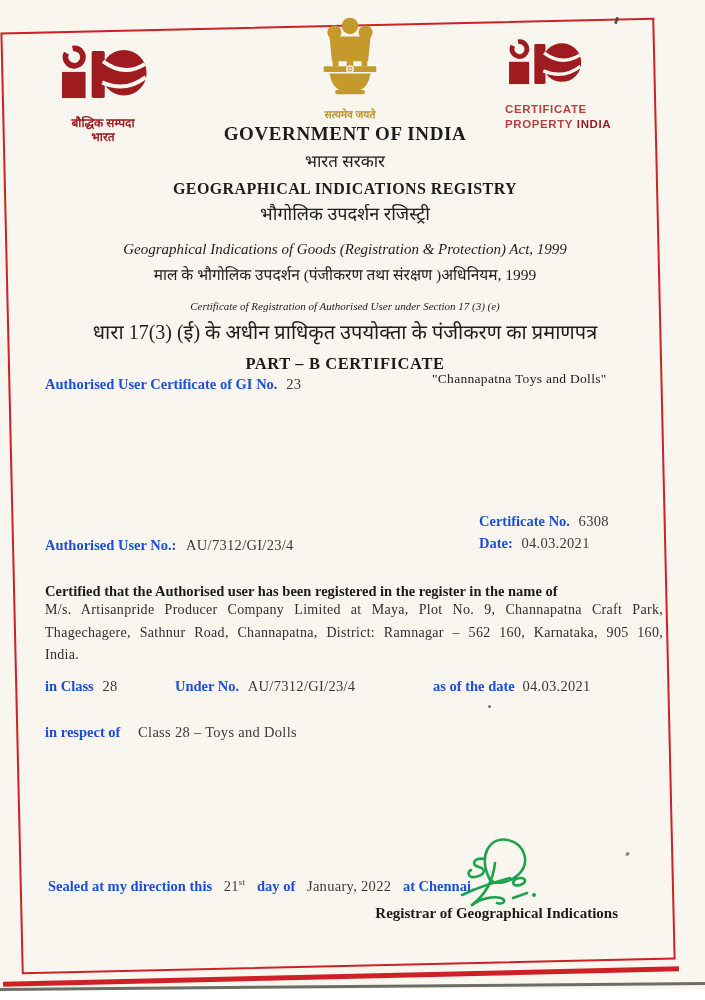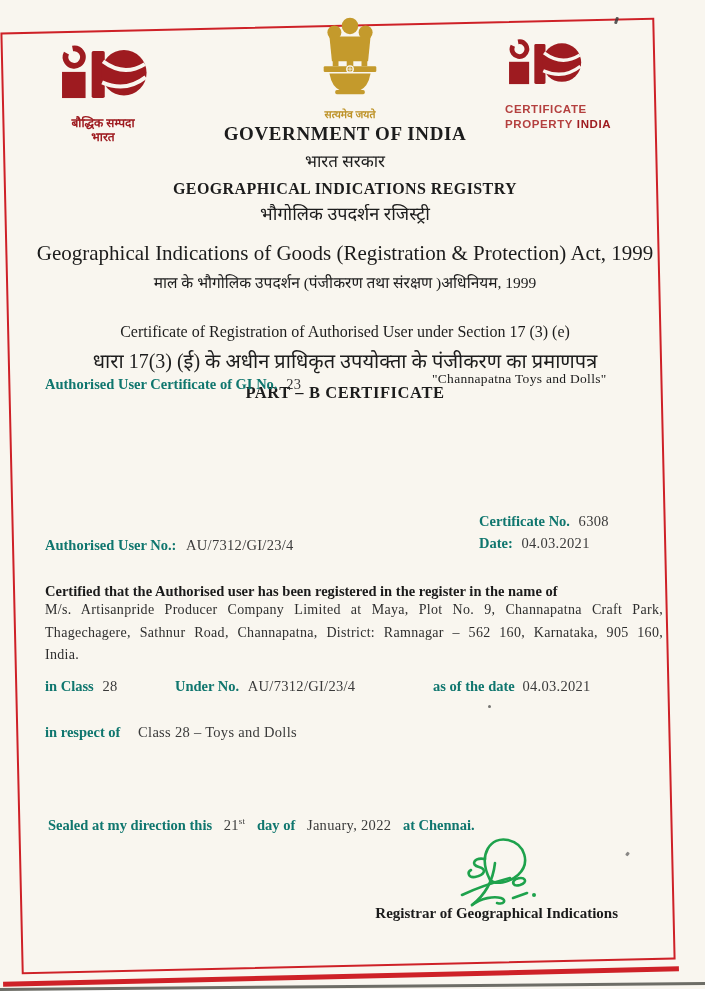--- a/index.html
+++ b/index.html
@@ -36,43 +36,43 @@
   .cap-light{color:#b4403f;font-weight:600;}
   .cap-bold{color:#9e1b20;font-weight:800;}
   .emblem-wrap{position:absolute;left:295px;top:14px;width:110px;text-align:center;}
   .motto{color:#bd9227;font-size:10.5px;font-weight:bold;margin-top:1px;}
   
   .titles{position:absolute;left:0;top:123px;width:690px;text-align:center;color:#1c1c1c;}
   .t-gov-en{font-size:19px;font-weight:bold;letter-spacing:0.6px;}
   .t-gov-hi{font-size:17px;margin-top:4px;}
   .t-reg-en{font-size:16px;font-weight:bold;letter-spacing:0.4px;margin-top:8px;}
   .t-reg-hi{font-size:18px;margin-top:3px;}
-  .t-act-en{font-size:21px;margin-top:16px;}
+  .t-act-en{font-size:15px;margin-top:16px;font-style:italic;}
   .t-act-hi{font-size:15.5px;margin-top:5px;}
-  .t-cert-en{font-size:16px;margin-top:30px;}
+  .t-cert-en{font-size:11px;margin-top:15px;font-style:italic;}
   .t-cert-hi{font-size:20px;margin-top:6px;}
   .t-partb{font-size:16.5px;font-weight:bold;letter-spacing:0.6px;margin-top:9px;}
   
-  .lbl{font-weight:bold;color:#0f766e;text-align:right;}
+  .lbl{font-weight:bold;color:#1d4ed8;text-align:right;}
   .val{font-weight:normal;color:#3a3a3a;letter-spacing:0.3px;}
   .row{position:absolute;font-size:14.5px;color:#1b1b1b;}
   .gi-left{left:45px;top:376px;}
   .gi-right{left:432px;top:371px;font-size:13.5px;}
   .certno{left:479px;top:510px;line-height:22px;}
   .authno{left:45px;top:537px;}
   .certified{left:45px;top:583px;font-weight:bold;}
   .address{left:45px;top:599px;width:618px;font-size:14px;color:#2e2e2e;
     text-align:justify;line-height:1.62;letter-spacing:0.3px;word-spacing:2.5px;}
   .class-row{left:0;top:678px;width:705px;}
   .class-a{position:absolute;left:45px;}
   .class-b{position:absolute;left:175px;}
   .class-c{position:absolute;left:433px;}
   .respect-row{left:45px;top:724px;}
   .respect-row .val{margin-left:14px;margin-top:32px;}
-  .sealed-row{left:48px;top:816px;}
+  .sealed-row{left:48px;top:877px;}
   .sealed-row .val{margin:0 8px;}
   sup{font-size:9px;}
   .registrar{left:330px;top:905px;width:288px;text-align:right;font-weight:bold;font-size:15px;}
   .signature{position:absolute;left:450px;top:832px;}
   
   .speck{position:absolute;background:#3d3d3d;border-radius:1px;}
   .sp1{left:615px;top:17px;width:3px;height:7px;transform:rotate(18deg);opacity:.85;}
   .sp2{left:488px;top:705px;width:3px;height:3px;border-radius:50%;opacity:.7;}
   .sp3{left:626px;top:852px;width:3px;height:4px;transform:rotate(40deg);opacity:.6;}
 </style>

